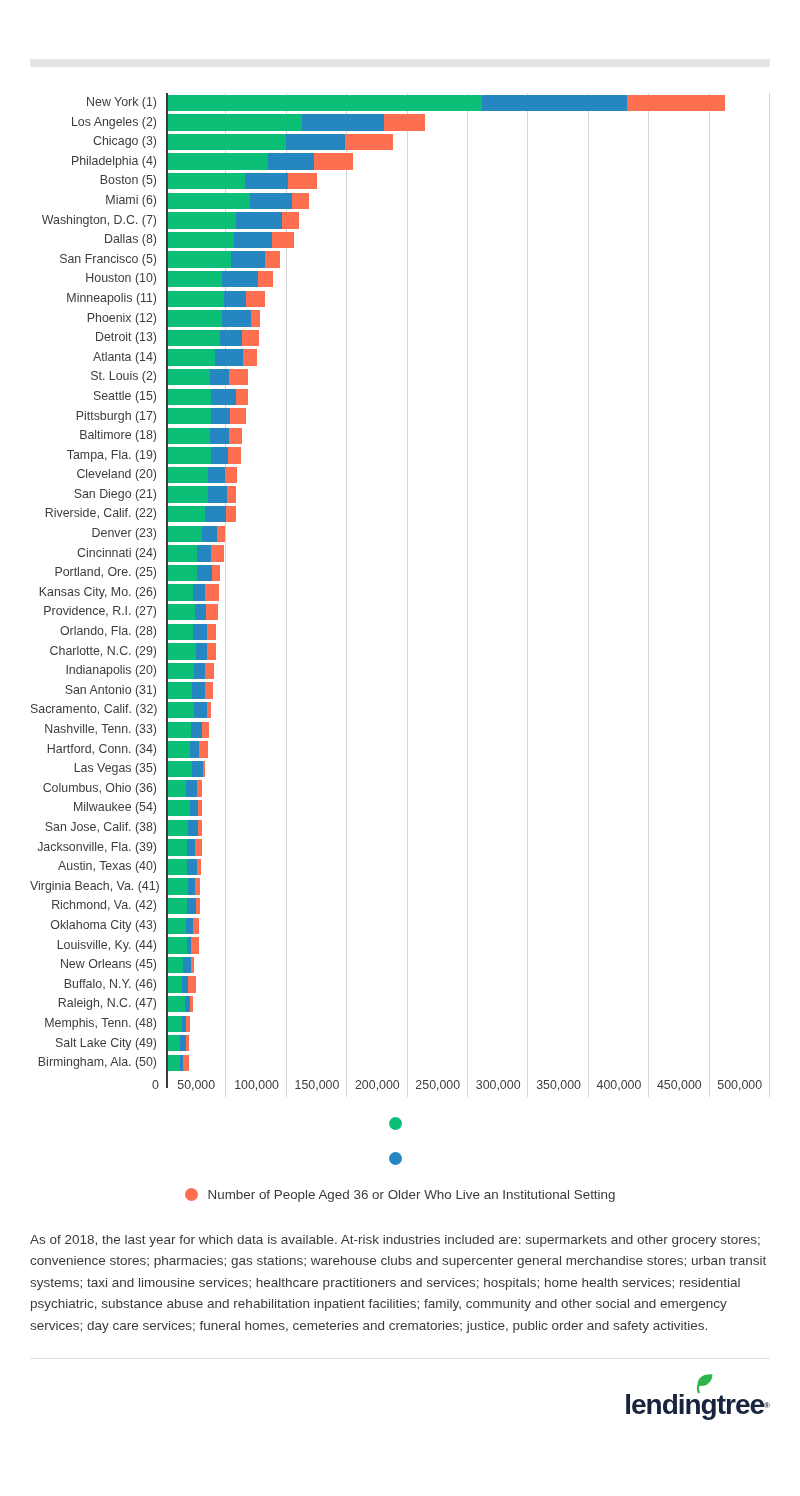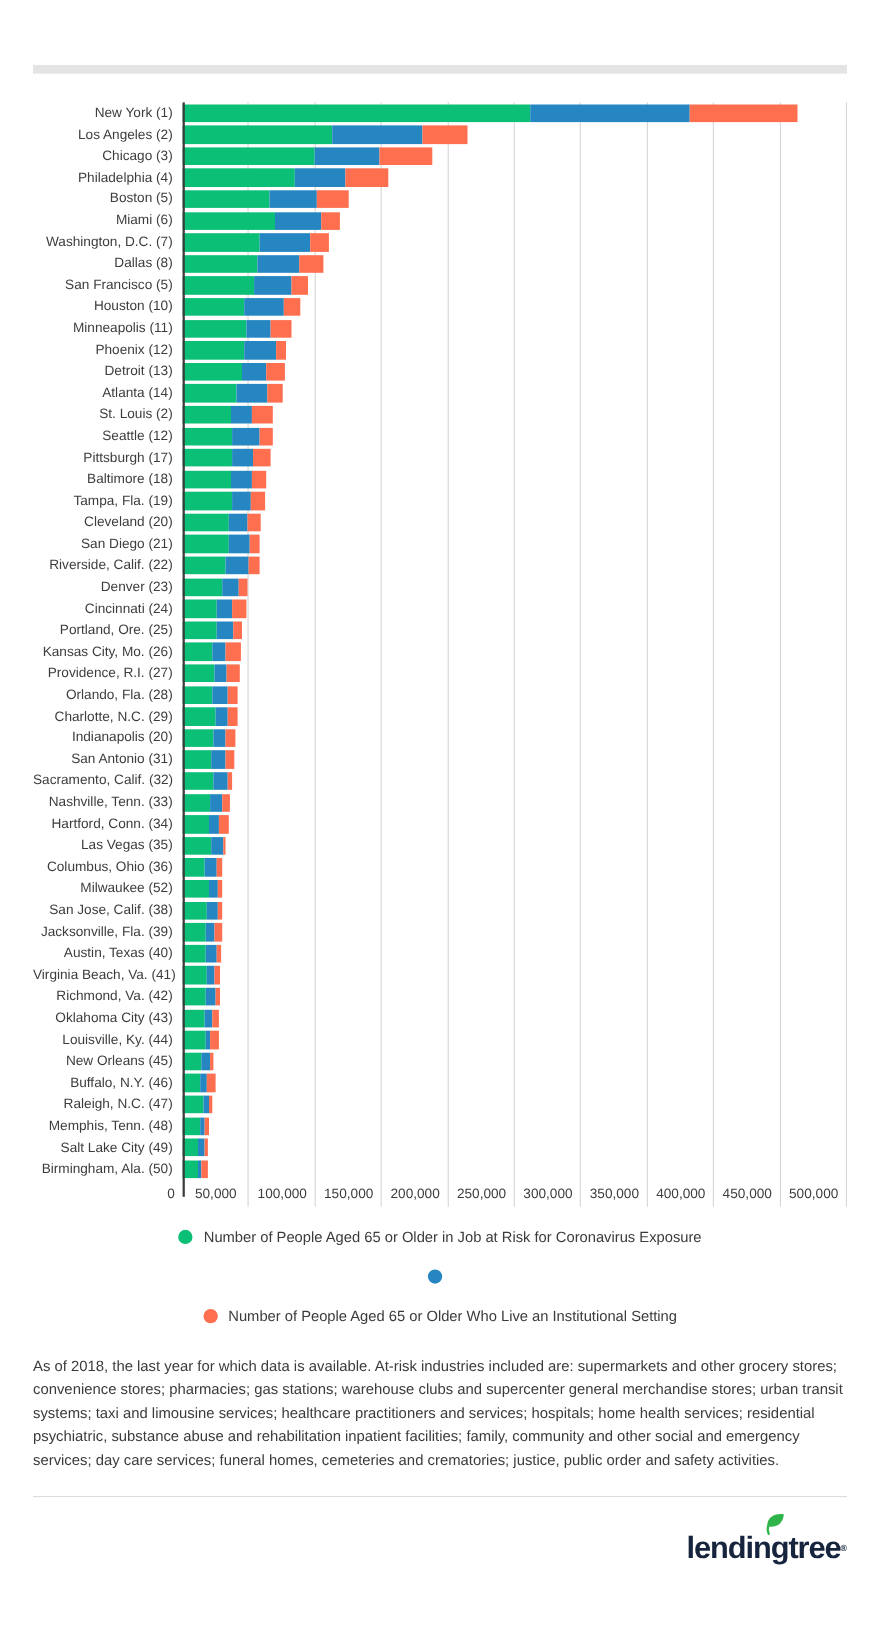--- a/index.html
+++ b/index.html
@@ -70,42 +70,42 @@
         <div class="y-label">Miami (6)</div>
         <div class="y-label">Washington, D.C. (7)</div>
         <div class="y-label">Dallas (8)</div>
         <div class="y-label">San Francisco (5)</div>
         <div class="y-label">Houston (10)</div>
         <div class="y-label">Minneapolis (11)</div>
         <div class="y-label">Phoenix (12)</div>
         <div class="y-label">Detroit (13)</div>
         <div class="y-label">Atlanta (14)</div>
         <div class="y-label">St. Louis (2)</div>
-        <div class="y-label">Seattle (12)</div>
+        <div class="y-label">Seattle (15)</div>
         <div class="y-label">Pittsburgh (17)</div>
         <div class="y-label">Baltimore (18)</div>
         <div class="y-label">Tampa, Fla. (19)</div>
         <div class="y-label">Cleveland (20)</div>
         <div class="y-label">San Diego (21)</div>
         <div class="y-label">Riverside, Calif. (22)</div>
         <div class="y-label">Denver (23)</div>
         <div class="y-label">Cincinnati (24)</div>
         <div class="y-label">Portland, Ore. (25)</div>
         <div class="y-label">Kansas City, Mo. (26)</div>
         <div class="y-label">Providence, R.I. (27)</div>
         <div class="y-label">Orlando, Fla. (28)</div>
         <div class="y-label">Charlotte, N.C. (29)</div>
         <div class="y-label">Indianapolis (20)</div>
         <div class="y-label">San Antonio (31)</div>
         <div class="y-label">Sacramento, Calif. (32)</div>
         <div class="y-label">Nashville, Tenn. (33)</div>
         <div class="y-label">Hartford, Conn. (34)</div>
         <div class="y-label">Las Vegas (35)</div>
         <div class="y-label">Columbus, Ohio (36)</div>
-        <div class="y-label">Milwaukee (52)</div>
+        <div class="y-label">Milwaukee (54)</div>
         <div class="y-label">San Jose, Calif. (38)</div>
         <div class="y-label">Jacksonville, Fla. (39)</div>
         <div class="y-label">Austin, Texas (40)</div>
         <div class="y-label">Virginia Beach, Va. (41)</div>
         <div class="y-label">Richmond, Va. (42)</div>
         <div class="y-label">Oklahoma City (43)</div>
         <div class="y-label">Louisville, Ky. (44)</div>
         <div class="y-label">New Orleans (45)</div>
         <div class="y-label">Buffalo, N.Y. (46)</div>
         <div class="y-label">Raleigh, N.C. (47)</div>
@@ -491,28 +491,27 @@
           <div class="x-tick">400,000</div>
           <div class="x-tick">450,000</div>
           <div class="x-tick">500,000</div>
         </div>
     </div>
   </div>
 
   <div class="legend">
     <div class="legend-row">
       <span class="legend-dot" style="background: rgb(12, 191, 119);"></span>
-      <span class="legend-label">Number of People Aged 65 or Older in Job at Risk for Coronavirus Exposure</span>
     </div>
     <div class="legend-row">
       <span class="legend-dot" style="background: rgb(37, 134, 193);"></span>
     </div>
     <div class="legend-row">
       <span class="legend-dot" style="background: rgb(254, 111, 80);"></span>
-      <span class="legend-label">Number of People Aged 65 or Older Who Live an Institutional Setting</span>
+      <span class="legend-label">Number of People Aged 36 or Older Who Live an Institutional Setting</span>
     </div>
   </div>
 
   <div class="note">As of 2018, the last year for which data is available. At-risk industries included are: supermarkets and other grocery stores; convenience stores; pharmacies; gas stations; warehouse clubs and supercenter general merchandise stores; urban transit systems; taxi and limousine services; healthcare practitioners and services; hospitals; home health services; residential psychiatric, substance abuse and rehabilitation inpatient facilities; family, community and other social and emergency services; day care services; funeral homes, cemeteries and crematories; justice, public order and safety activities.</div>
 
   <div class="thin-rule"></div>
 
   <div class="logo-wrap">
     <div class="logo">
       <span class="logo-leaf">

